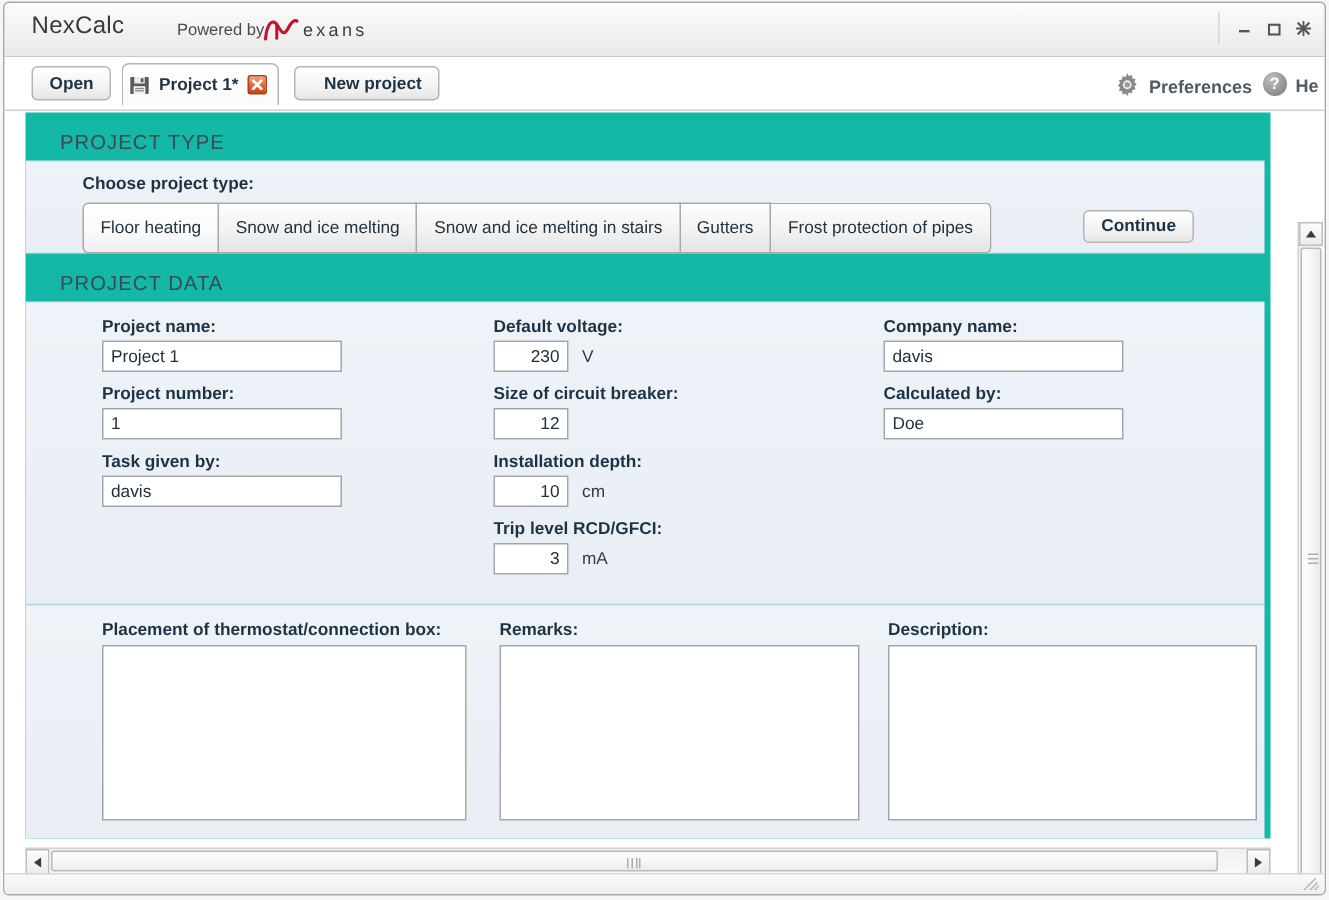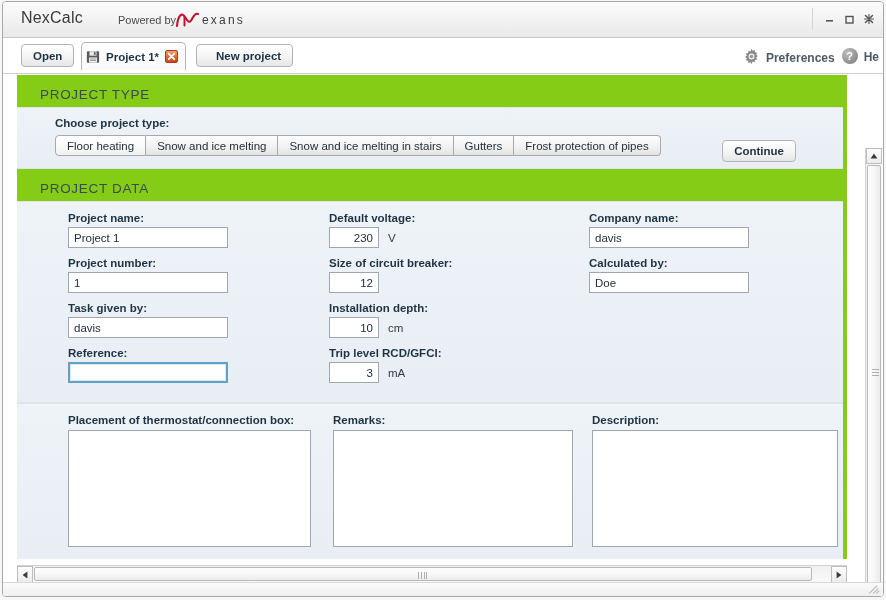--- a/index.html
+++ b/index.html
@@ -174,21 +174,21 @@
     width: 880px;
     height: 521px;
     background: #ffffff;
   }
   .content {
     position: absolute;
     left: 14px; top: 0px;
     width: 830px;
     height: 484px;
     overflow: hidden;
-    background: #84cc16;
+    background: #14b8a6;
   }
 
   .section-title {
     font-size: 13.5px;
     color: #3c4a55;
     letter-spacing: 0.7px;
     padding: 12px 0 5px 23px;
   }
 
   .panel {
@@ -206,21 +206,21 @@
 
   
   #panel-type { padding: 9px 0 12px 0; position: relative; height: 62px; }
   #panel-type .panel-label { margin: 0 12px 6px 38px; }
   .type-row {
     display: flex;
     margin-left: 38px;
     align-items: center;
   }
   .type-btn {
-    height: 21px;
+    height: 34px;
     padding: 0 11px;
     font-size: 11.5px;
     color: #23323d;
     background: linear-gradient(180deg,#fdfdfd 0%, #f1f1f1 60%, #e3e3e3 100%);
     border: 1px solid #a9a9a9;
     border-left-width: 0;
     display: inline-flex; align-items: center;
     white-space: nowrap;
     cursor: default;
   }
@@ -486,24 +486,20 @@
           <div class="field-label">Project name:</div>
           <div class="inp wide">Project 1</div>
         </div>
         <div class="field">
           <div class="field-label">Project number:</div>
           <div class="inp wide">1</div>
         </div>
         <div class="field">
           <div class="field-label">Task given by:</div>
           <div class="inp wide">davis</div>
-        </div>
-        <div class="field">
-          <div class="field-label">Reference:</div>
-          <div class="inp wide focused"></div>
         </div>
       </div>
 
       <div class="col col2">
         <div class="field">
           <div class="field-label">Default voltage:</div>
           <div class="withunit">
             <div class="inp num">230</div>
             <span class="unit">V</span>
           </div>

